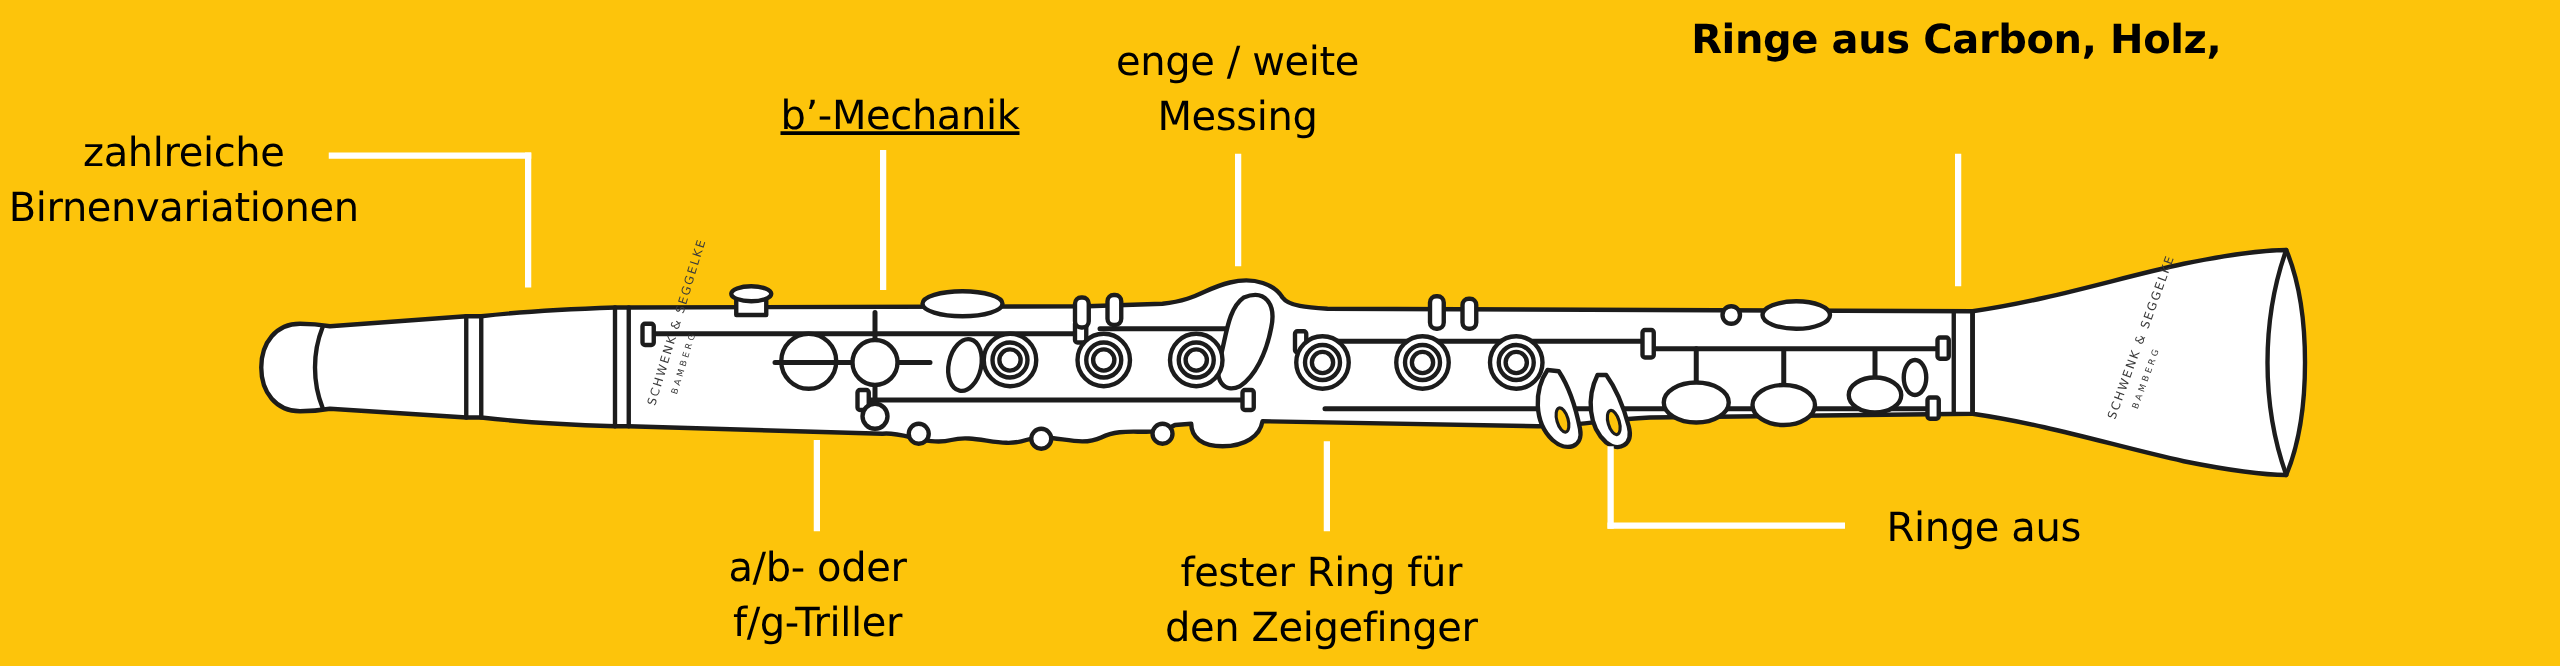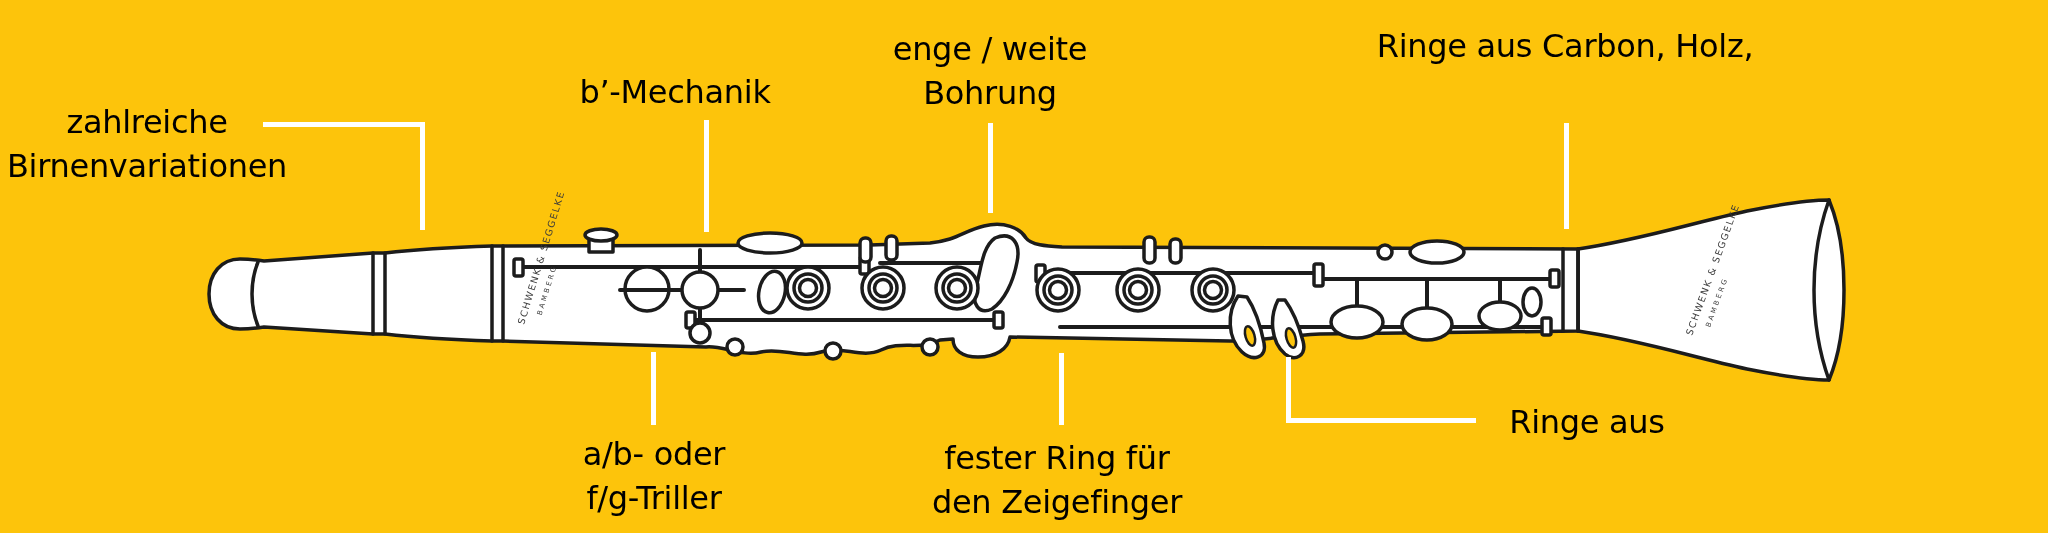--- a/index.html
+++ b/index.html
@@ -175,30 +175,30 @@
   <div class="leader" style="left:1059px;top:353px;width:5px;height:72px;"></div>
 
   <div class="leader" style="left:1286px;top:357px;width:5px;height:66px;"></div>
   <div class="leader" style="left:1286px;top:418px;width:190px;height:5px;"></div>
 
   <div class="label" style="left:-13px;top:100px;width:320px;">
     <span>zahlreiche</span>
     <span>Birnenvariationen</span>
   </div>
 
-  <div class="label" style="left:525px;top:70px;width:300px;">
+  <div class="label" style="left:570px;top:70px;width:300px;text-decoration:underline;">
     <span>b’-Mechanik</span>
   </div>
 
   <div class="label" style="left:840px;top:27px;width:300px;">
     <span>enge / weite</span>
-    <span>Bohrung</span>
-  </div>
-
-  <div class="label" style="left:1285px;top:24px;width:560px;">
+    <span>Messing</span>
+  </div>
+
+  <div class="label" style="left:1285px;top:9px;width:560px;font-weight:bold;">
     <span>Ringe aus Carbon, Holz,</span>
   </div>
 
   <div class="label" style="left:504px;top:432px;width:300px;">
     <span>a/b- oder</span>
     <span>f/g-Triller</span>
   </div>
 
   <div class="label" style="left:907px;top:436px;width:300px;">
     <span>fester Ring für</span>

